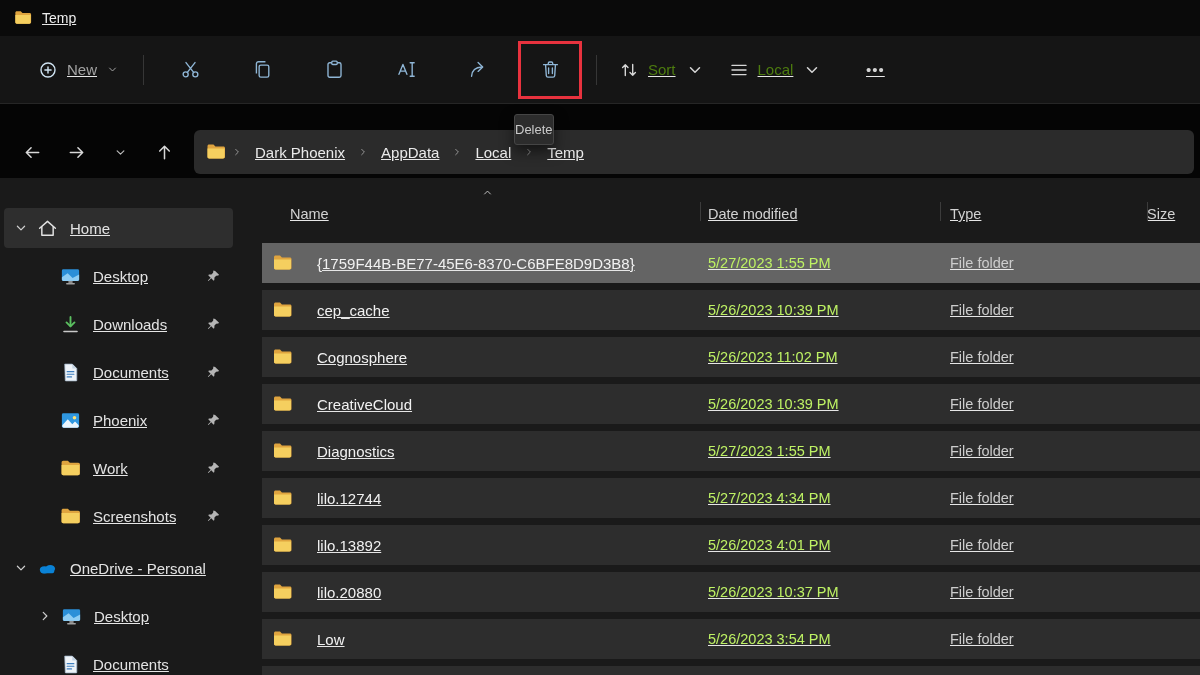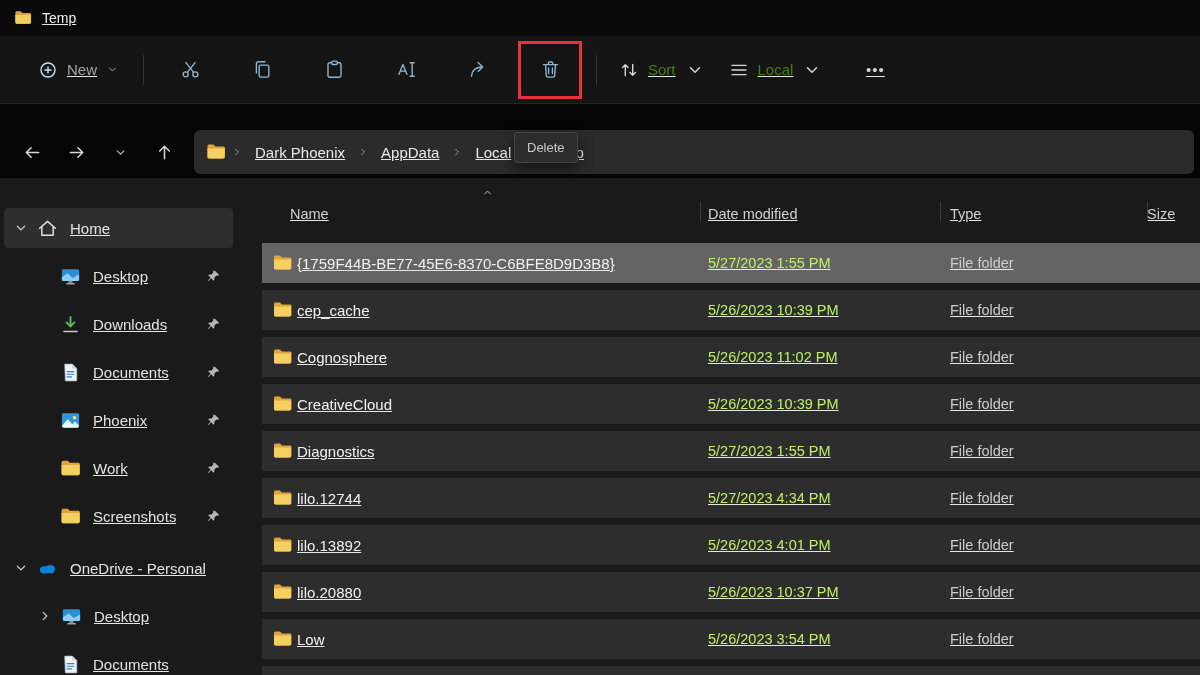--- a/index.html
+++ b/index.html
@@ -32,23 +32,23 @@
   .delete-wrap { position:relative; margin:0 13px; }
   .delete-wrap .icon-btn { margin:0; }
   .red-box { position:absolute; inset:-6px -9px; border:3px solid #e8323e; pointer-events:none; z-index:30; }
   .lab-btn { display:flex; align-items:center; gap:9px; height:44px; padding:0 12px;
              color:#4d7c0f; font-size:15px; border-radius:4px; }
   .lab-btn .i { width:20px; height:20px; color:#d6d6d6; }
   .more-btn { width:46px; height:46px; margin-left:18px; color:#d2d2d2;
               font-size:15px; letter-spacing:1px; display:flex; align-items:center; justify-content:center; }
 
   
-  .tooltip { position:absolute; left:514px; top:132px; z-index:40;
+  .tooltip { position:absolute; left:514px; top:114px; z-index:40;
              background:#2c2c2c; border:1px solid #454545; border-radius:3px;
-             color:#c9c9c9; font-size:13px; padding:7px 12px;
+             color:#c9c9c9; font-size:13px; padding:7px 0;
              box-shadow:0 6px 14px rgba(0,0,0,.55); }
 
   
   .navrow { height:74px; background:#050505; display:flex; align-items:flex-end;
             padding:0 6px 4px 10px; }
   .nav-btn { width:44px; height:44px; display:flex; align-items:center; justify-content:center;
              color:#d8d8d8; border-radius:4px; }
   .nav-btn .i { width:19px; height:19px; }
   .nav-btn .i.small { width:15px; height:15px; color:#bdbdbd; }
   .breadcrumb { flex:1; min-width:0; height:44px; margin-left:8px; background:#2b2b2b;
@@ -85,21 +85,21 @@
   .htype { padding-left:10px; }
   .hsize { justify-content:flex-end; padding-right:26px; }
   .hdate::before, .htype::before, .hsize::before {
     content:''; position:absolute; left:0; top:16px; height:19px; width:1px; background:#3c3c3c; }
   .sort-caret { position:absolute; left:219px; top:0; width:13px; height:13px; color:#c2c2c2; }
 
   .rows { margin-top:11px; display:flex; flex-direction:column; gap:7px; }
   .row { display:grid; grid-template-columns:438px 240px 207px 1fr; height:40px;
          background:#2d2d2d; align-items:center; cursor:pointer; flex-shrink:0; }
   .row.selected { background:#646464; }
-  .cell-name { display:flex; align-items:center; gap:4px; padding-left:10px;
+  .cell-name { display:flex; align-items:center; gap:24px; padding-left:10px;
                overflow:hidden; white-space:nowrap; font-size:15px; color:#f1f1f1; }
   .ficon { width:21px; height:20px; flex-shrink:0; }
   .cell-date { font-size:14.5px; color:#bef264; padding-left:8px; white-space:nowrap; }
   .cell-type { font-size:14.5px; color:#cdcdcd; padding-left:10px; white-space:nowrap; }
   .cell-size { }
 </style>
 </head>
 <body>
 
 <svg width="0" height="0" style="position:absolute" aria-hidden="true">

